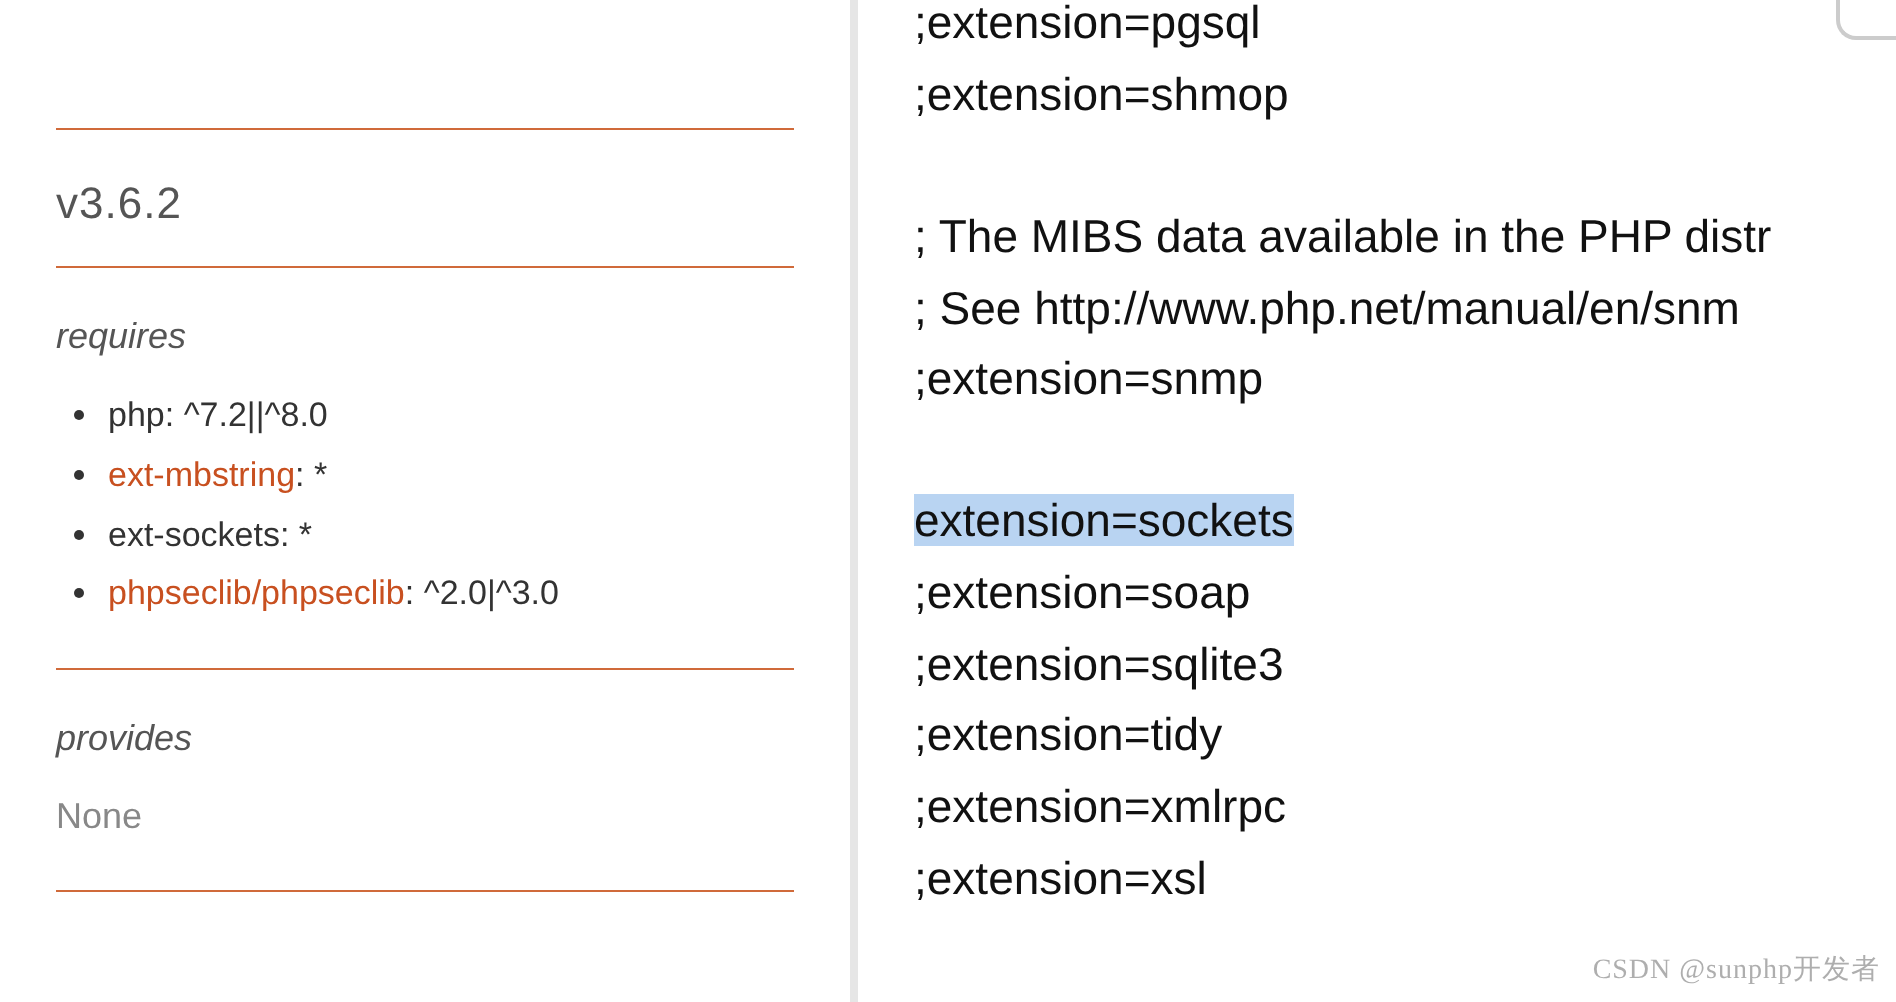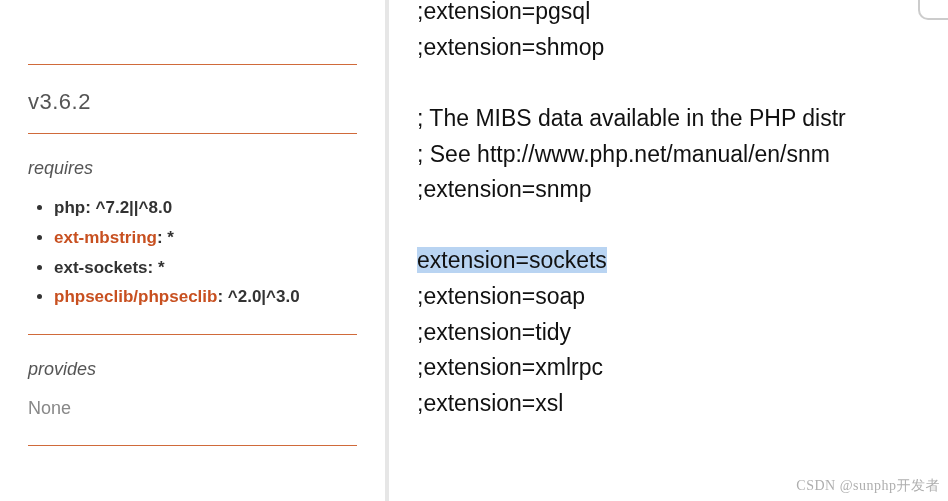--- a/index.html
+++ b/index.html
@@ -12,21 +12,21 @@
     font-family: -apple-system, "Segoe UI", Helvetica, Arial, sans-serif;
     background: #fff;
     color: #333;
   }
   .wrap {
     display: flex;
     width: 100%;
     height: 100%;
   }
   .left {
-    width: 385px;
+    width: 425px;
     flex-shrink: 0;
     padding: 0 28px 0 28px;
   }
   .divider {
     width: 4px;
     height: 100%;
     background: #e6e6e6;
     flex-shrink: 0;
   }
   .right {
@@ -55,21 +55,20 @@
   }
   .section-head {
     font-size: 18px;
     color: #555;
     padding: 24px 0 8px 0;
     font-style: italic;
   }
   ul.reqs {
     margin: 6px 0 22px 0;
     padding-left: 26px;
-    font-weight: bold;
   }
   ul.reqs li {
     font-size: 17px;
     line-height: 1.75;
     color: #333;
   }
   .linkish { color: #c85020; text-align: center; }
   .none-val {
     color: #888;
     font-size: 18px;
@@ -133,19 +132,20 @@
     <div class="right-inner" id="editor-lines">
         <span class="line">;extension=pgsql</span>
         <span class="line">;extension=shmop</span>
         <span class="line">&nbsp;</span>
         <span class="line">; The MIBS data available in the PHP distr</span>
         <span class="line">; See http://www.php.net/manual/en/snm</span>
         <span class="line">;extension=snmp</span>
         <span class="line">&nbsp;</span>
         <span class="line"><span class="hl">extension=sockets</span></span>
         <span class="line">;extension=soap</span>
+        <span class="line">;extension=sqlite3</span>
         <span class="line">;extension=tidy</span>
         <span class="line">;extension=xmlrpc</span>
         <span class="line">;extension=xsl</span>
       </div>
     <div class="watermark">CSDN @sunphp开发者</div>
   </div>
 </div>
 
 </body></html>

